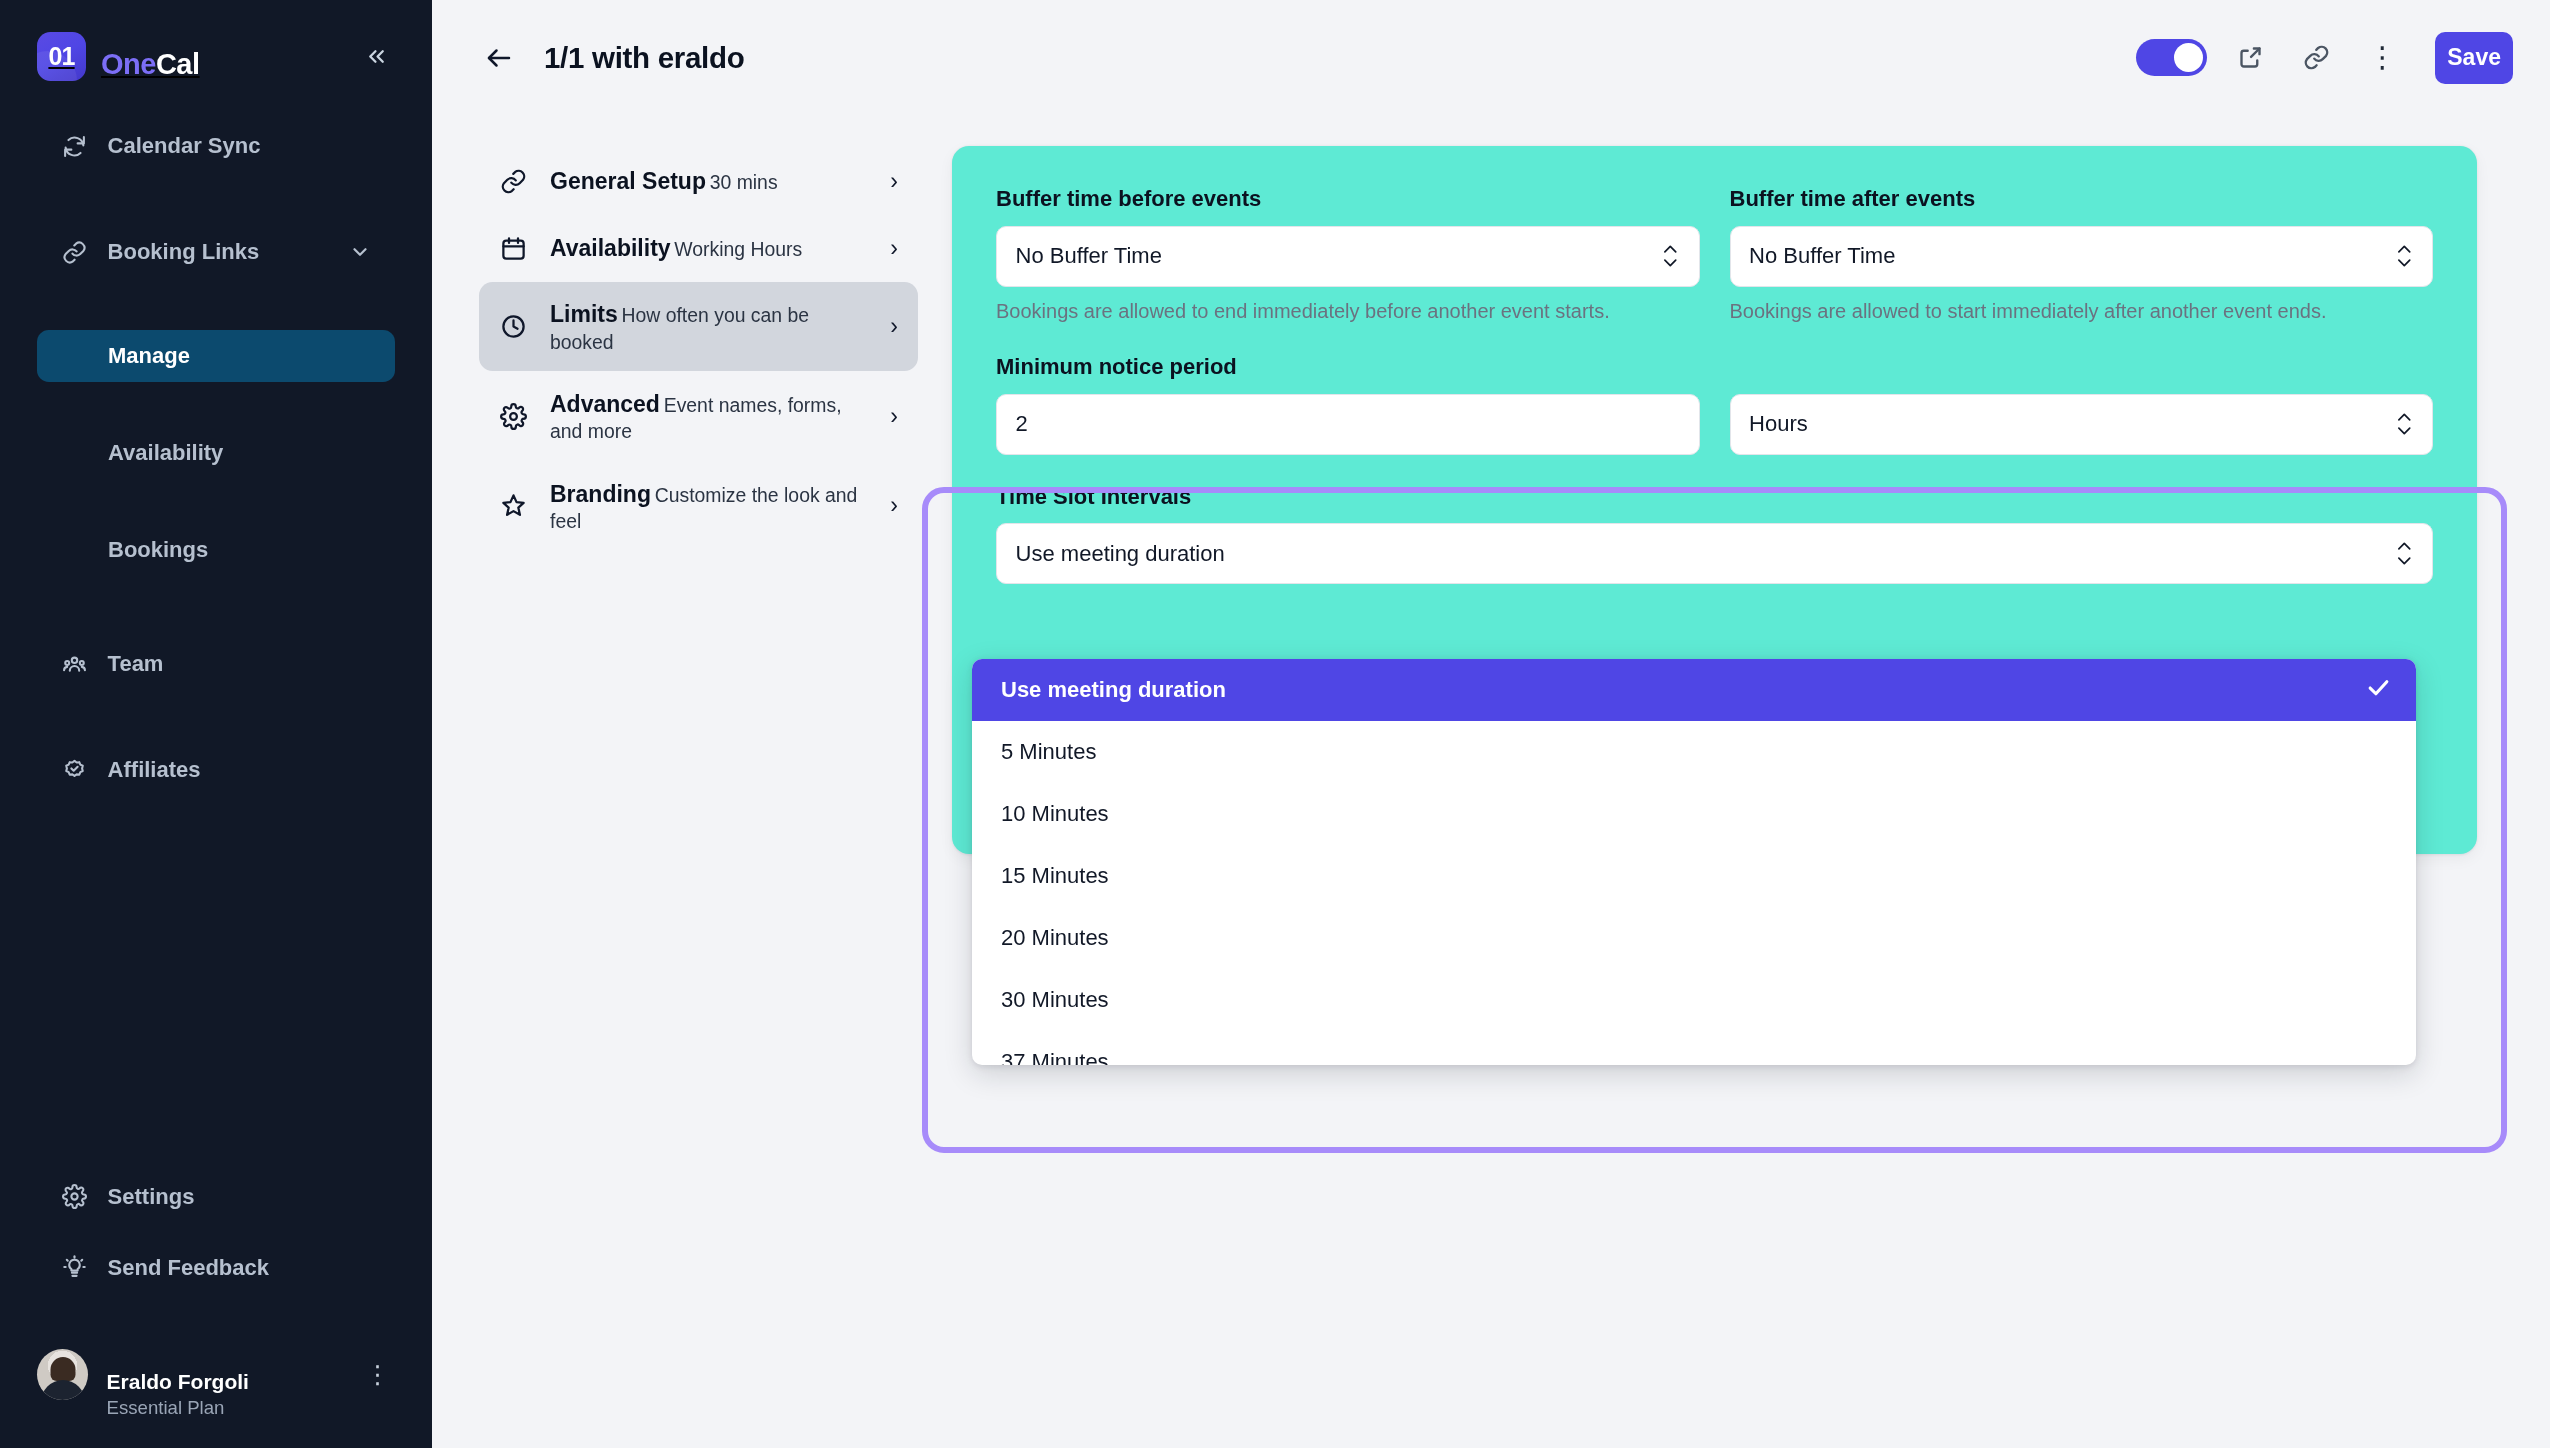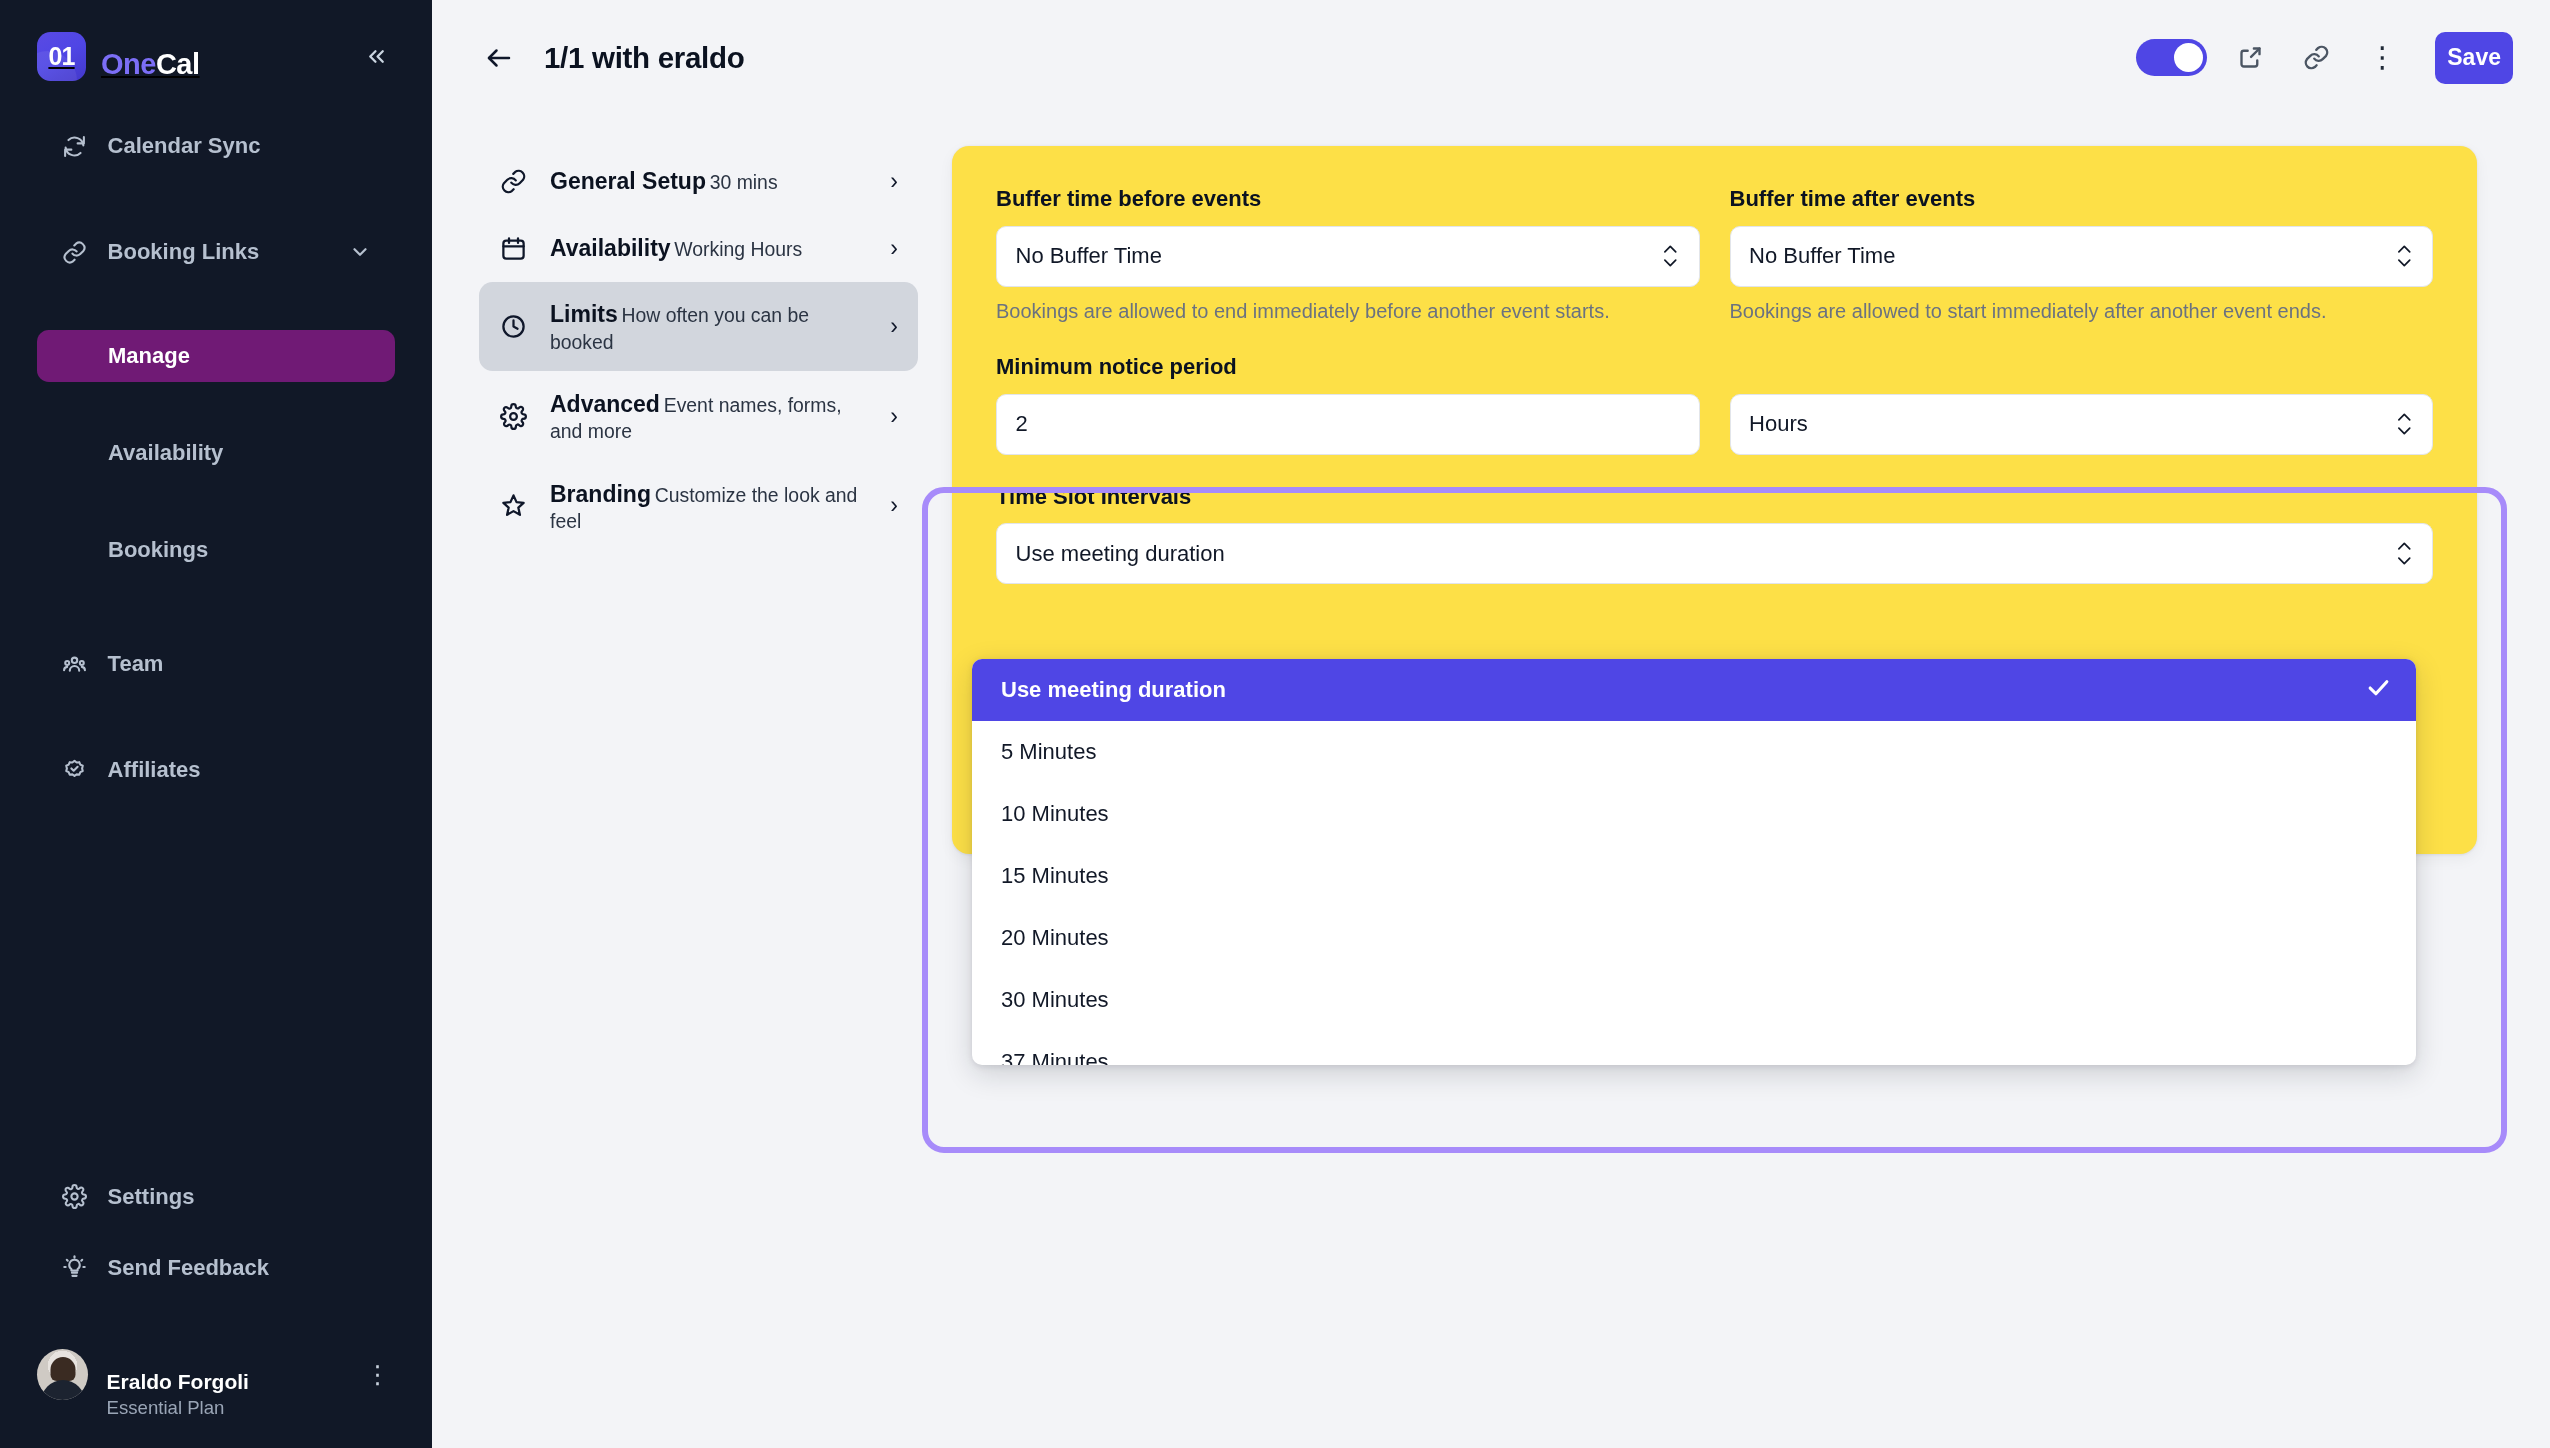--- a/index.html
+++ b/index.html
@@ -56,21 +56,21 @@
   .nav-item .ico svg { width: 25px; height: 25px; stroke: #b6c0cf; fill: none; stroke-width: 2; stroke-linecap: round; stroke-linejoin: round; }
   .nav-item .label { flex: 1; }
   .nav-item .chev { width: 22px; height: 22px; }
   .nav-item .chev svg { width: 22px; height: 22px; stroke: #b6c0cf; fill:none; stroke-width: 2.4; stroke-linecap: round; stroke-linejoin: round;}
 
   .sub-item {
     height: 52px; display: flex; align-items: center;
     padding: 0 23.6px 0 71px; margin: 0 0 5px 0; border-radius: 11.8px;
     color: #b6c0cf; font-size: 22px; font-weight: 600; cursor: pointer;
   }
-  .sub-item.active { background: #701a75; color: #ffffff; }
+  .sub-item.active { background: #0c4a6e; color: #ffffff; }
 
   .sb-spacer { flex: 1; }
   .sb-bottom { padding: 0 37px 0 37px; }
   .sb-bottom .nav-item { margin-bottom: 15px; }
 
   .user-row {
     display: flex; align-items: center; gap: 18.6px;
     padding: 18.6px 37px 29px 37px; cursor: pointer;
   }
   .avatar {
@@ -137,21 +137,21 @@
   .snav-ico { width: 29px; height: 29px; flex:0 0 29px; display:flex; align-items:center; justify-content:center; }
   .snav-ico svg { width: 27px; height: 27px; stroke:#0f172a; fill:none; stroke-width:2; stroke-linecap:round; stroke-linejoin:round; }
   .snav-txt { flex:1; }
   .snav-title { font-size: 23px; font-weight: 700; color:#0b1220; line-height: 1.35; }
   .snav-sub { font-size: 19.4px; color:#2b3443; font-weight: 400; margin-top: 1.7px; }
   .snav-chev { color:#0f172a; font-size: 23px; font-weight: 400; }
 
   
   .form-card {
     position: relative;
-    background:#fde047; border-radius: 17px;
+    background:#5eead4; border-radius: 17px;
     width: 1525px; margin-top: 31px;
     box-shadow: 0 0.8px 2.5px rgba(16,24,40,.08), 0 5px 15px rgba(16,24,40,.05);
     padding: 40px 44px 47px 44px;
     min-height: 708px;
   }
   .grid2 { display:grid; grid-template-columns: 1fr 1fr; column-gap: 30px; }
   .field-label { font-size: 22px; font-weight: 700; color:#0b1220; margin-bottom: 13.5px; }
   .select, .text-input {
     width: 100%; height: 61px; border:0.8px solid #e2e5ea; border-radius: 10px;
     background:#fff; display:flex; align-items:center; padding: 0 18.6px;

